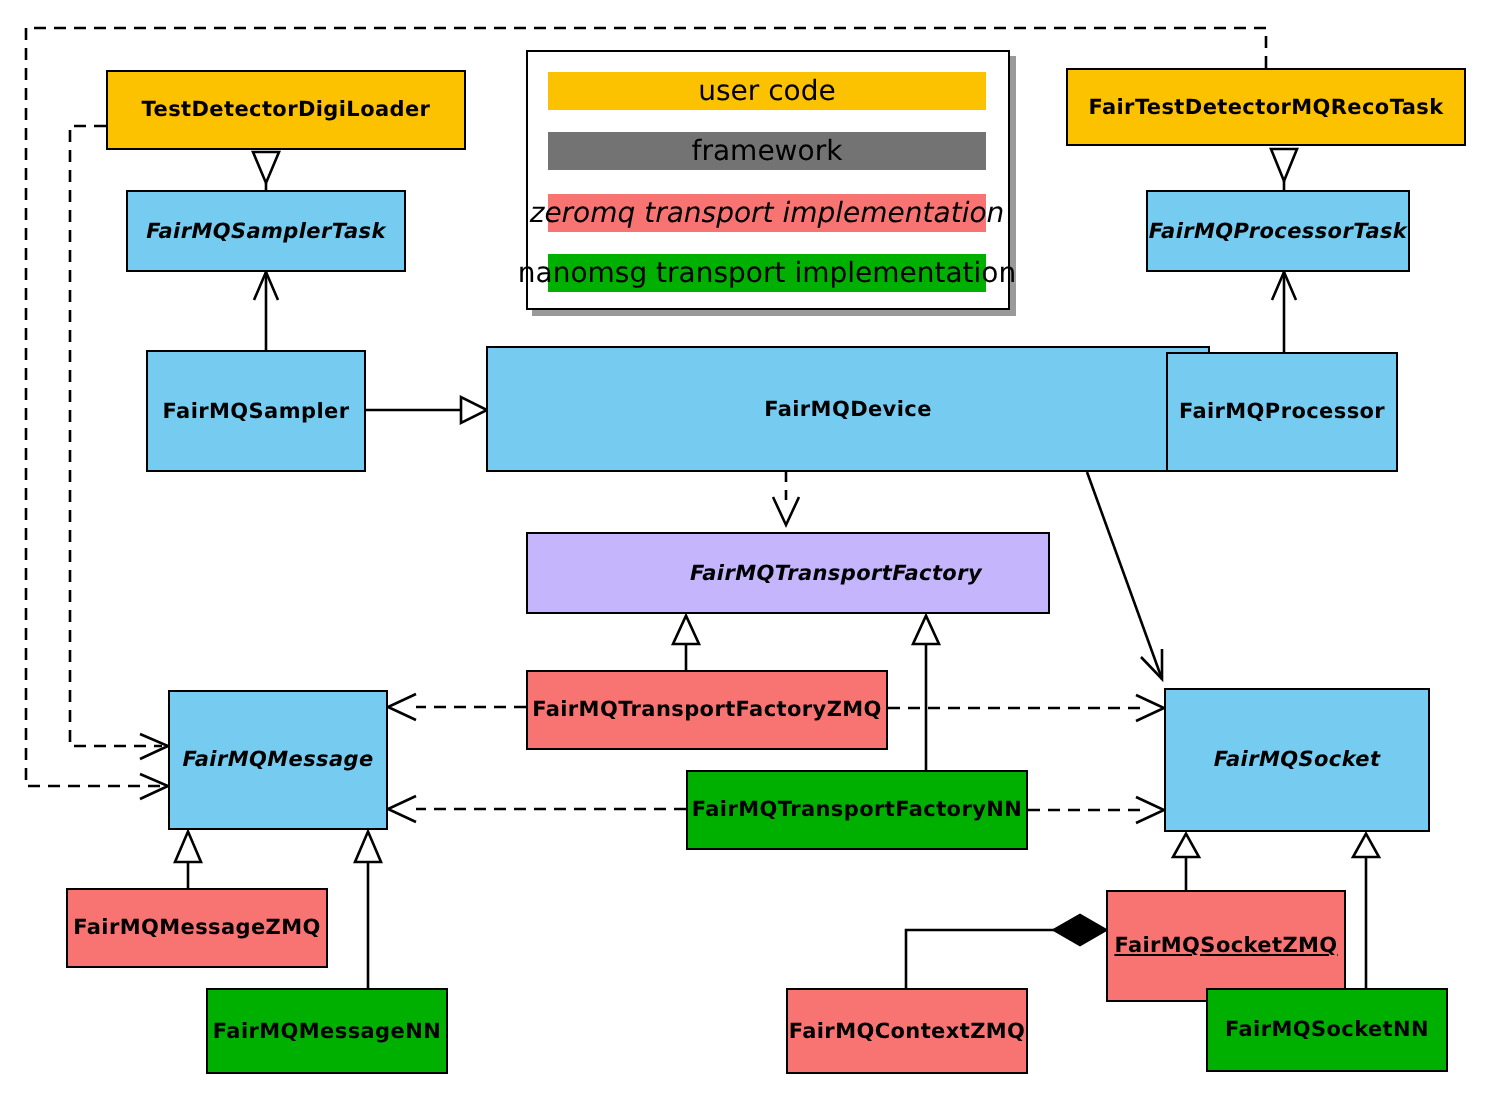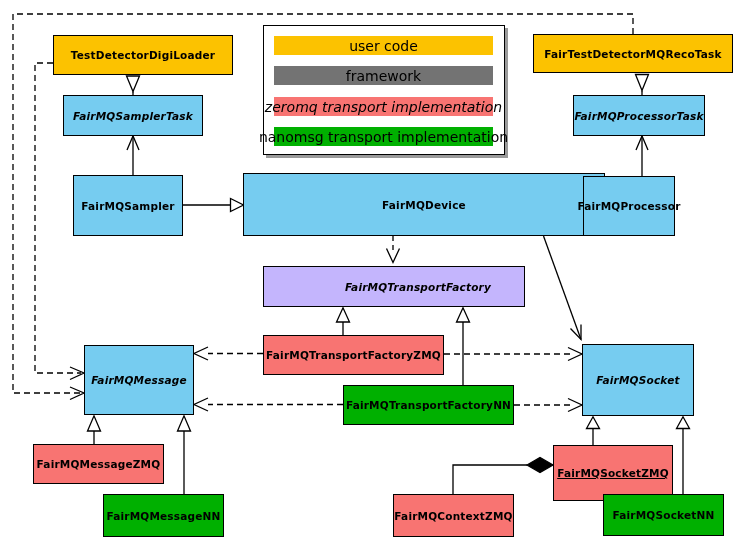--- a/index.html
+++ b/index.html
@@ -151,31 +151,31 @@
   <div class="node" style="left: 533px; top: 34px; width: 200px; height: 39px; background-color: rgb(252, 194, 0);">FairTestDetectorMQRecoTask</div>
 
   <div class="node abstract" style="left: 63px; top: 95px; width: 140px; height: 41px; background-color: rgb(118, 204, 240);">FairMQSamplerTask</div>
 
   <div class="node abstract" style="left: 573px; top: 95px; width: 132px; height: 41px; background-color: rgb(118, 204, 240);">FairMQProcessorTask</div>
 
   <div class="node" style="left: 73px; top: 175px; width: 110px; height: 61px; background-color: rgb(118, 204, 240);">FairMQSampler</div>
 
   <div class="node" style="left: 243px; top: 173px; width: 362px; height: 63px; background-color: rgb(118, 204, 240);">FairMQDevice</div>
 
-  <div class="node" style="left: 583px; top: 176px; width: 92px; height: 60px; background-color: rgb(118, 204, 240);">FairMQProcessor</div>
+  <div class="node" style="left: 583px; top: 176px; width: 116px; height: 60px; background-color: rgb(118, 204, 240);">FairMQProcessor</div>
 
   <div class="node abstract" style="left: 263px; top: 266px; width: 262px; height: 41px; background-color: #c4b5fd; padding-left: 48px;">FairMQTransportFactory</div>
 
   <div class="node" style="left: 263px; top: 335px; width: 181px; height: 40px; background-color: rgb(248, 116, 114);">FairMQTransportFactoryZMQ</div>
 
   <div class="node abstract" style="left: 84px; top: 345px; width: 110px; height: 70px; background-color: rgb(118, 204, 240);">FairMQMessage</div>
 
   <div class="node" style="left: 343px; top: 385px; width: 171px; height: 40px; background-color: rgb(0, 176, 0);">FairMQTransportFactoryNN</div>
 
-  <div class="node abstract" style="left: 582px; top: 344px; width: 112px; height: 72px; background-color: rgb(118, 204, 240);">FairMQSocket</div>
+  <div class="node abstract" style="left: 582px; top: 344px; width: 133px; height: 72px; background-color: rgb(118, 204, 240);">FairMQSocket</div>
 
   <div class="node" style="left: 103px; top: 494px; width: 121px; height: 43px; background-color: rgb(0, 176, 0);">FairMQMessageNN</div>
 
   <div class="node" style="left: 33px; top: 444px; width: 131px; height: 40px; background-color: rgb(248, 116, 114);">FairMQMessageZMQ</div>
 
   <div class="node" style="left: 393px; top: 494px; width: 121px; height: 43px; background-color: rgb(248, 116, 114);">FairMQContextZMQ</div>
 
   <div class="node" style="left: 553px; top: 445px; width: 120px; height: 56px; background-color: rgb(248, 116, 114); text-decoration: underline;">FairMQSocketZMQ</div>
 
   <div class="node" style="left: 603px; top: 494px; width: 121px; height: 42px; background-color: rgb(0, 176, 0);">FairMQSocketNN</div>

